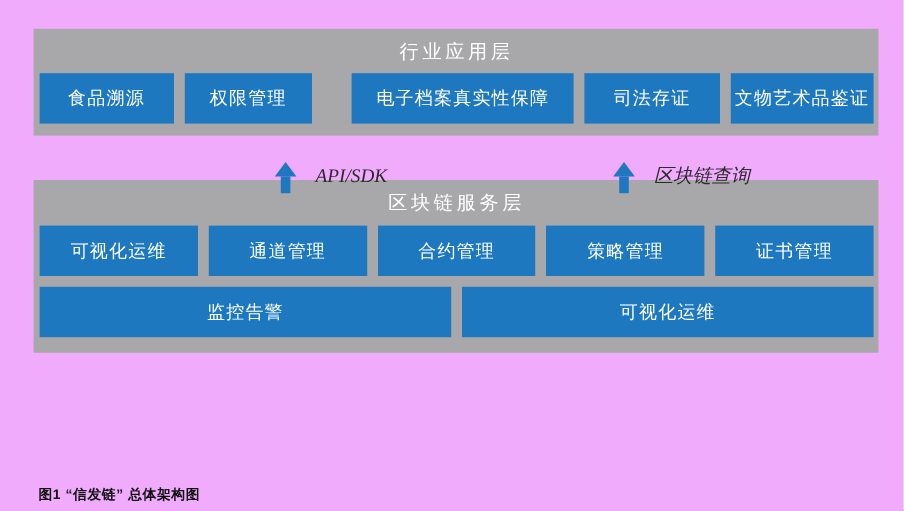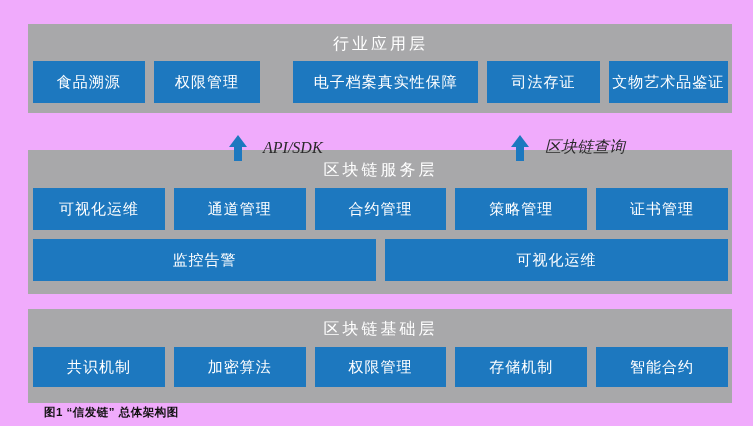--- a/index.html
+++ b/index.html
@@ -97,21 +97,21 @@
   }
   .connector-label {
     font-family: "Liberation Serif", serif;
     font-style: italic;
     font-size: 16px;
     color: #2b2b2b;
     white-space: nowrap;
   }
   .caption {
     position: absolute;
-    left: 44px;
+    left: 32px;
     top: 405px;
     font-size: 11.5px;
     font-weight: bold;
     color: #111111;
     letter-spacing: 0.5px;
     white-space: nowrap;
   }
 </style>
 </head>
 <body>
@@ -139,30 +139,20 @@
         <div class="box">合约管理</div>
         <div class="box">策略管理</div>
         <div class="box">证书管理</div>
       </div>
       <div class="box-row">
         <div class="box">监控告警</div>
         <div class="box">可视化运维</div>
       </div>
     </div>
 
-    <div class="layer layer-base">
-      <div class="layer-title t2">区块链基础层</div>
-      <div class="box-row">
-        <div class="box">共识机制</div>
-        <div class="box">加密算法</div>
-        <div class="box">权限管理</div>
-        <div class="box">存储机制</div>
-        <div class="box">智能合约</div>
-      </div>
-    </div>
 
   </div>
 
   <div class="connector-zone">
     <div class="connector c1">
       <span class="arrow-up">
         <span class="arrow-head"></span>
         <span class="arrow-shaft"></span>
       </span>
       <span class="connector-label">API/SDK</span>

